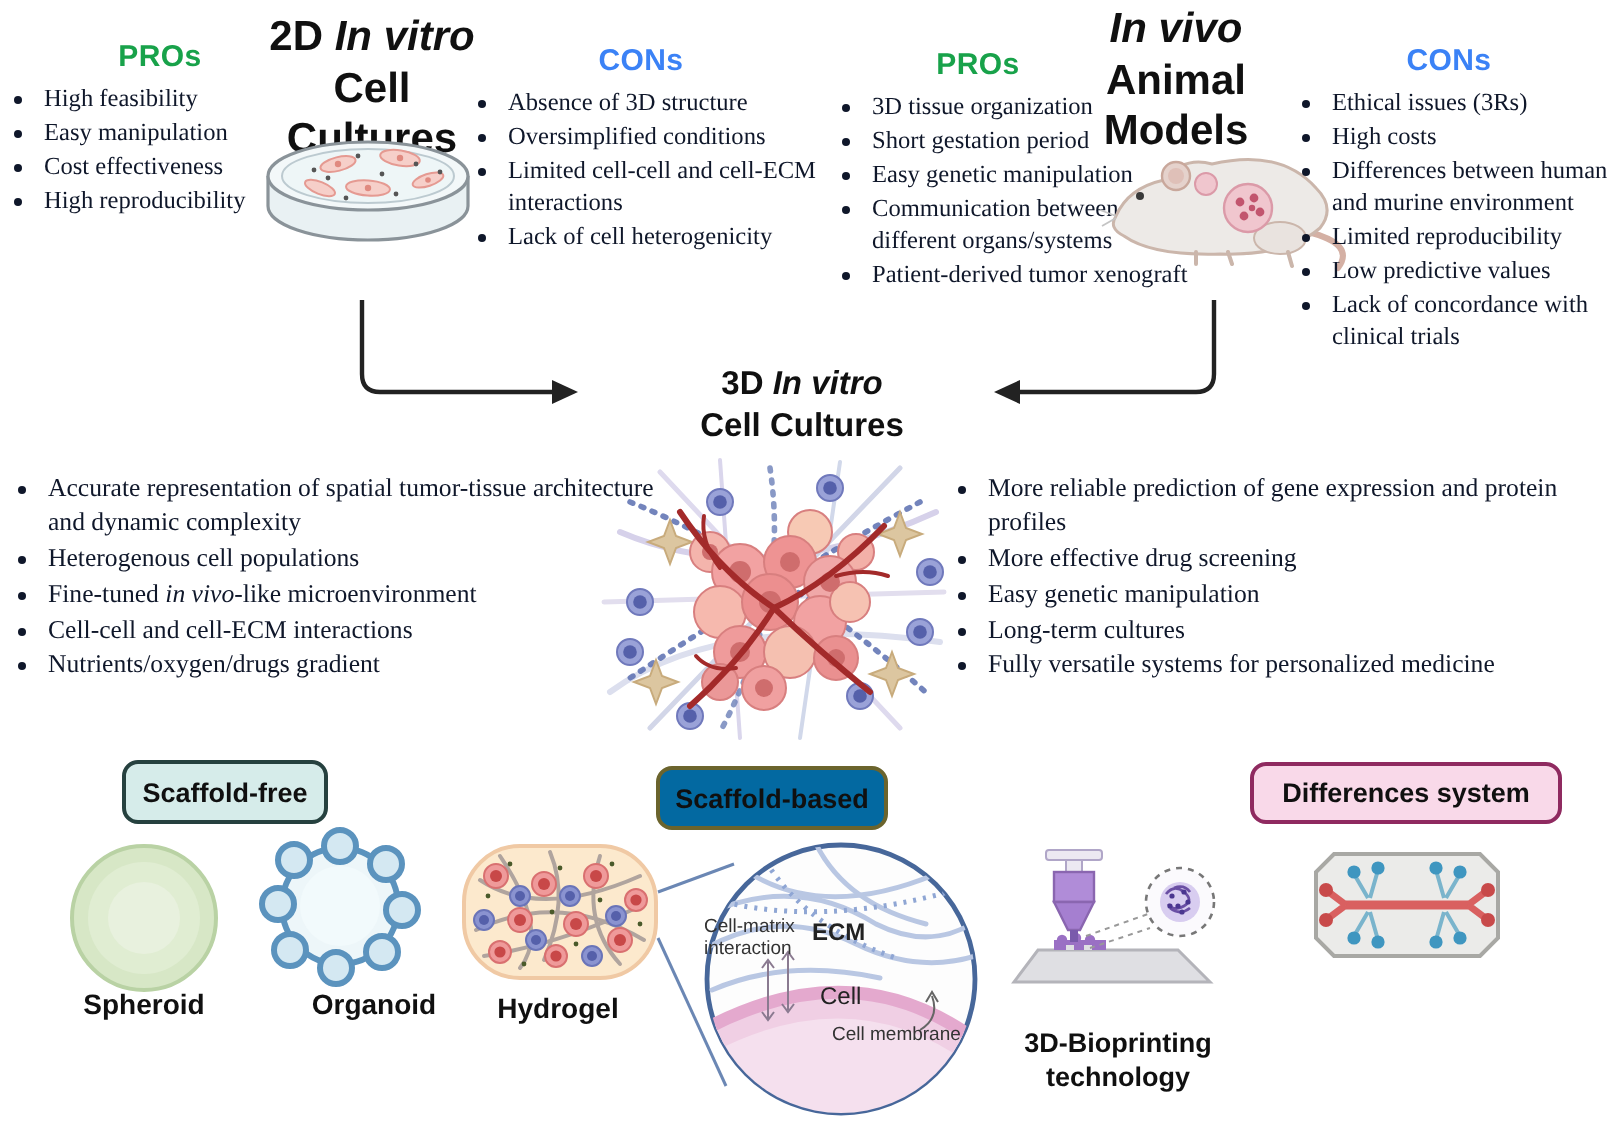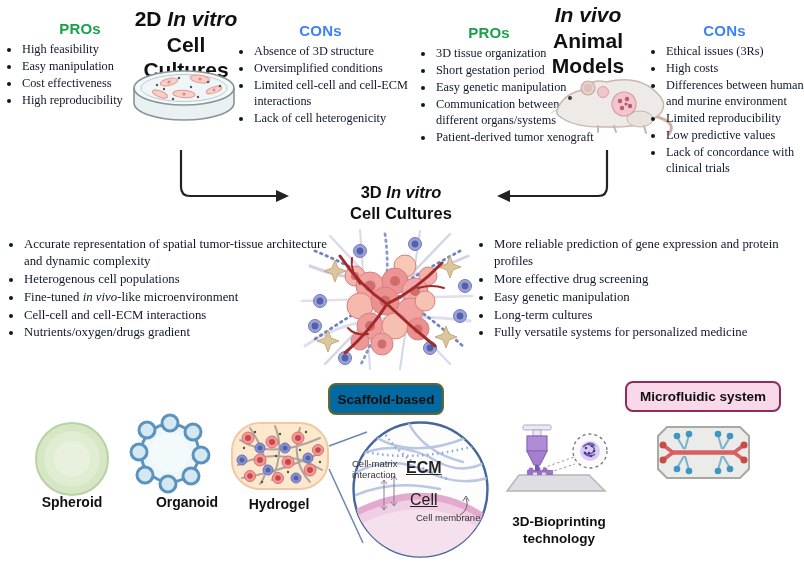--- a/index.html
+++ b/index.html
@@ -16,21 +16,21 @@
   ul.blist li{margin:0 0 1px 0;padding-left:1px;}
   ul.mid{font-size:12.8px;line-height:1.32;}
   .tagbox{position:absolute;display:flex;align-items:center;justify-content:center;
           font-weight:bold;font-size:13.5px;border-radius:8px;border:2.2px solid #333;color:#101010;}
   .tag-free{background:#d6ecea;border-color:#26413f;}
   .tag-based{background:#0369a1;border-color:#6b642d;}
   .tag-micro{background:#f9d9e9;border-color:#8f2a60;}
   .blabel{position:absolute;font-weight:bold;font-size:14px;text-align:center;color:#101010;}
   .blabel2{position:absolute;font-weight:bold;font-size:13.5px;text-align:center;line-height:1.25;color:#101010;margin-top:20px;}
   .inset-sm{position:absolute;font-size:9.5px;line-height:1.12;color:#333;}
-  .inset-md{position:absolute;font-size:16px;color:#222;text-decoration:underline;}
+  .inset-md{position:absolute;font-size:12px;color:#222;}
   .b{font-weight:bold;}
   svg{display:block;}
 </style>
 </head>
 <body>
 
 <div class="canvas">
 
   <svg class="abs" style="left:0;top:0;" width="804" height="565" viewBox="0 0 804 565">
     <path d="M181 150 L181 187 Q181 196 190 196 L276 196" fill="none" stroke="#222" stroke-width="2.2"></path>
@@ -223,25 +223,28 @@
       <path d="M87 78 Q60 60 40 30" stroke-width="3"></path>
       <path d="M60 58 Q50 45 52 32" stroke-width="2"></path>
       <path d="M87 78 Q115 65 142 37" stroke-width="3"></path>
       <path d="M118 62 Q132 58 144 62" stroke-width="2"></path>
       <path d="M87 78 Q70 105 45 127" stroke-width="3"></path>
       <path d="M68 108 Q55 110 48 102" stroke-width="2"></path>
       <path d="M87 78 Q110 100 135 120" stroke-width="3"></path>
     </g>
   </svg>
 
+  <div class="tagbox tag-free" style="left:61px;top:380px;width:99px;height:28px">
+    <span>Scaffold-free</span>
+  </div>
   <div class="tagbox tag-based" style="left:328px;top:383px;width:112px;height:28px">
     <span>Scaffold-based</span>
   </div>
   <div class="tagbox tag-micro" style="left:625px;top:381px;width:152px;height:27px">
-    <span>Microfluidic system</span>
+    <span>Differences system</span>
   </div>
 
   <svg class="abs" style="left:33px;top:420px" width="78" height="78" viewBox="0 0 78 78">
     <circle cx="39" cy="39" r="36" fill="#d7e7c6" stroke="#b9d2a4" stroke-width="2"></circle>
     <circle cx="39" cy="39" r="28" fill="#e0edd2"></circle>
     <circle cx="39" cy="39" r="18" fill="#e8f1de"></circle>
   </svg>
   <div class="blabel" style="left:28px;top:494px;width:88px">Spheroid</div>
 
   <svg class="abs" style="left:128px;top:413px" width="85" height="82" viewBox="0 0 85 82">

